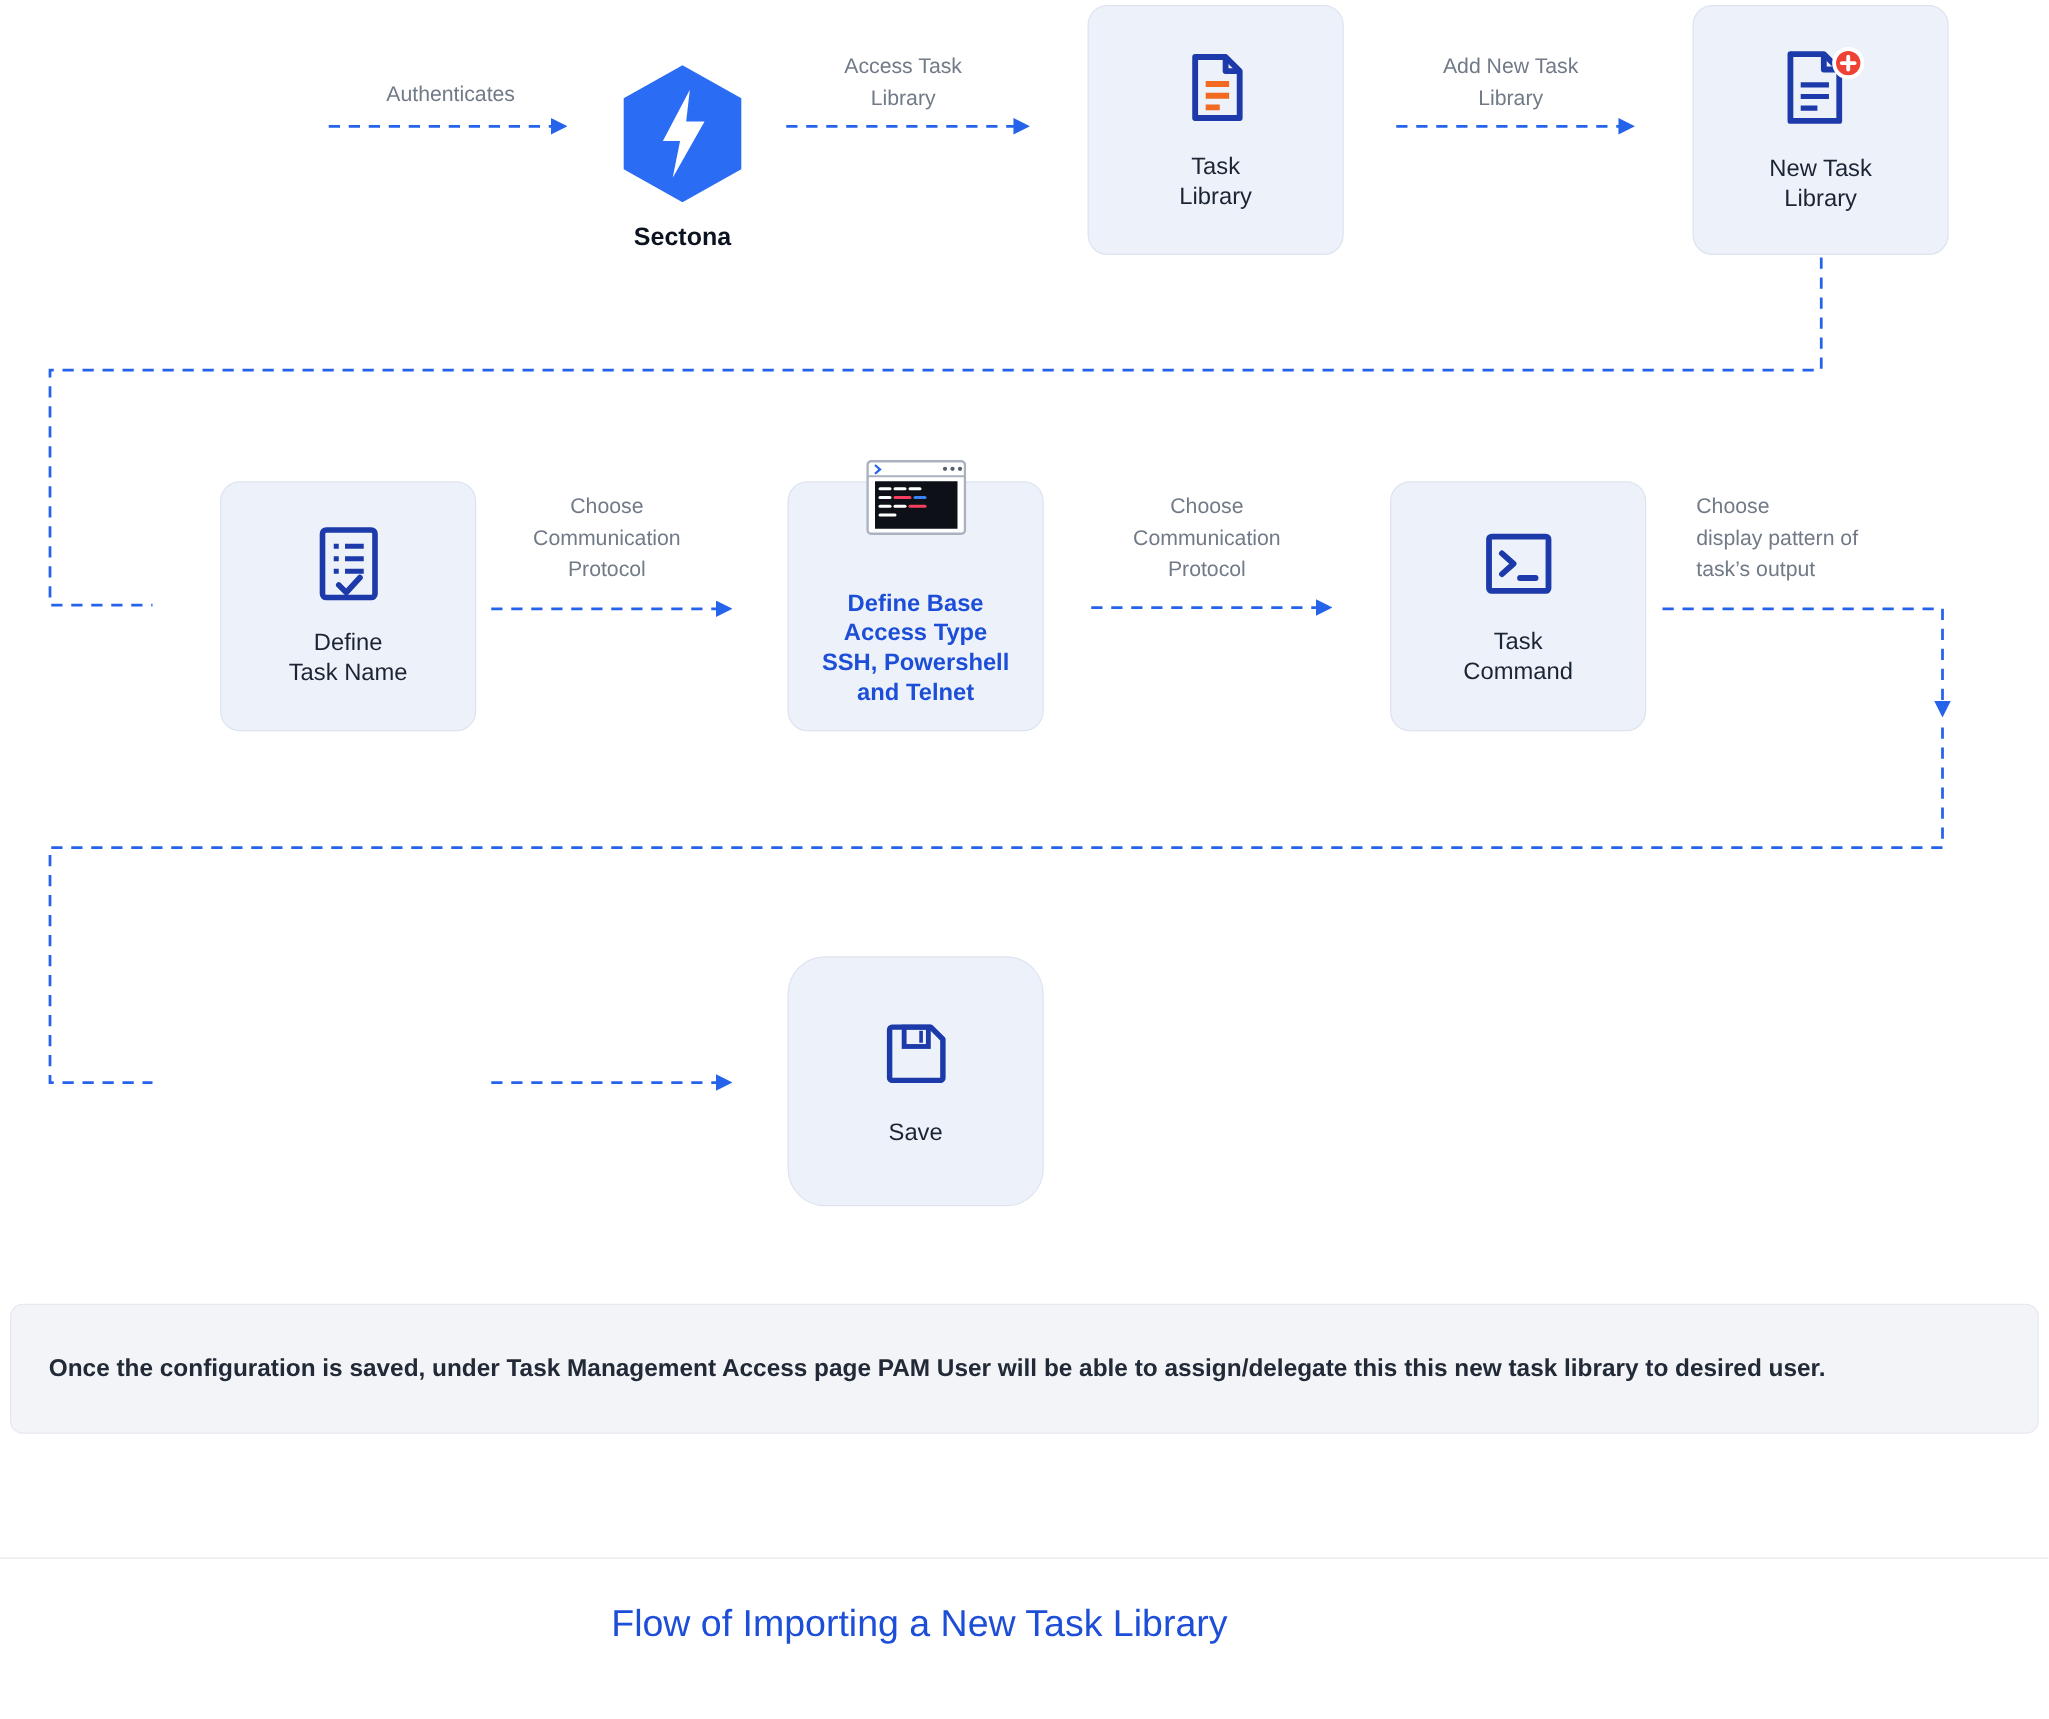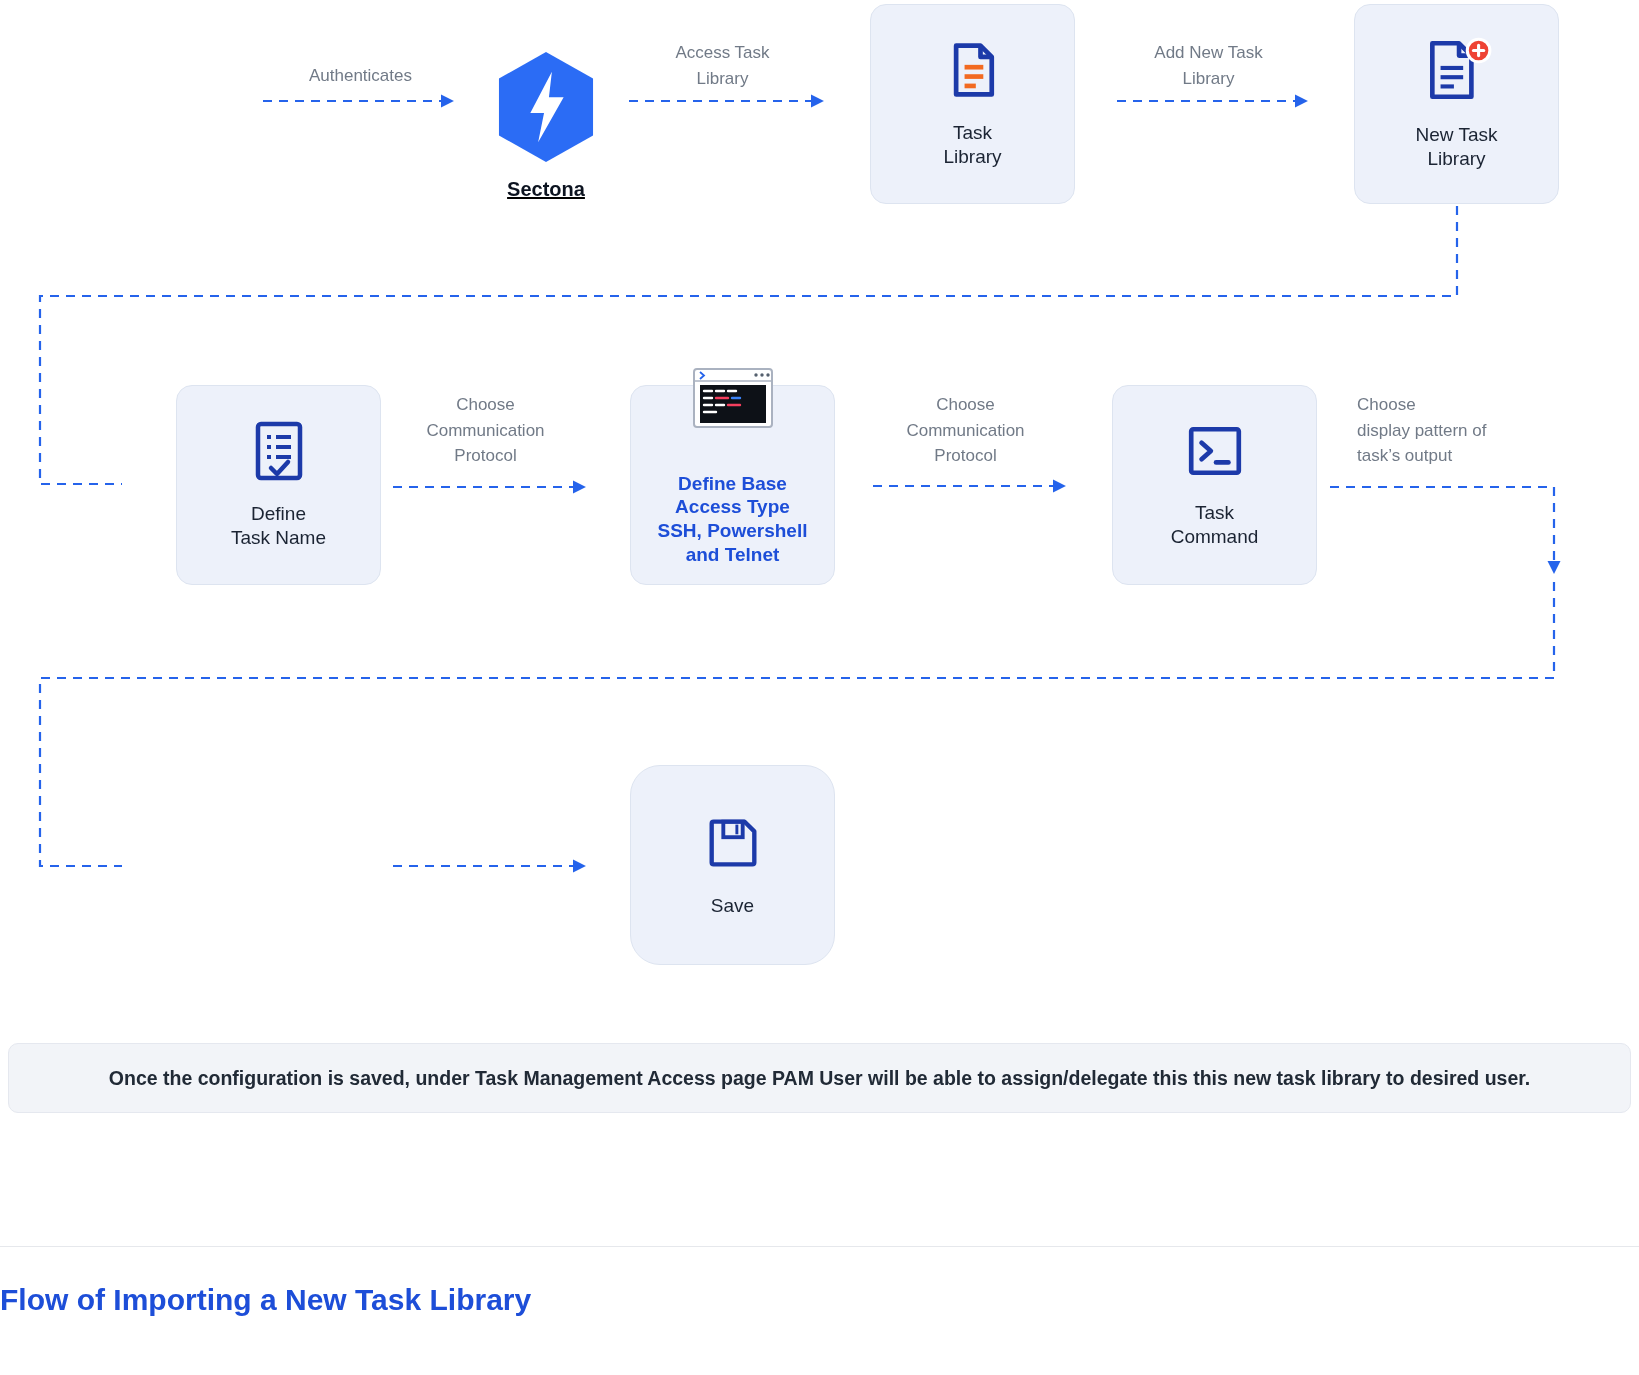--- a/index.html
+++ b/index.html
@@ -16,46 +16,46 @@
     gap:16px;
   }
   .node-label {
     font-size:19px; color:#1b2433; text-align:center; line-height:1.25;
     white-space:pre-line;
   }
   .node-label.highlight { color:#1d4ed8; font-weight:700; }
 
   .logo-node {
     position:absolute; left:470px; top:52px; width:152px;
-    display:flex; flex-direction:column; align-items:center; gap:12px;text-decoration:underline;
+    display:flex; flex-direction:column; align-items:center; gap:12px;
   }
   .logo-label { font-size:20px; font-weight:700; color:#0c1320; }
 
   .edge-label {
     position:absolute; width:205px;
     font-size:17px; font-weight:500; color:#717a87;
     text-align:center; line-height:1.5; white-space:pre-line;
   }
   .edge-label.left-align { text-align:left; width:210px; }
 
   .float-icon { position:absolute; top:-18px; left:50%; transform:translateX(-50%); }
   .node.has-float { padding-top:68px; }
 
   .note-box {
-    position:absolute; left:8px; top:1043px; width:1623px; height:70px;
+    position:absolute; left:8px; top:1043px; width:1623px; height:104px;
     background:#f2f4f8; border:1px solid #e5e8ef; border-radius:10px;
-    display:flex; align-items:center; justify-content:center; padding:0 30px;
+    display:flex; align-items:center; padding:0 30px;
   }
   .note-text { font-size:19.5px; font-weight:700; color:#212a36; text-align:center; }
 
   .divider { position:absolute; left:0; top:1246px; width:1639px; height:1px; background:#e6e8ec; }
 
   .diagram-title {
     position:absolute; left:0; top:1283px; width:1471px;
-    text-align:left; font-size:30px; font-weight:700; color:#1d4ed8;
+    text-align:center; font-size:30px; font-weight:400; color:#1d4ed8;
   }
 </style>
 </head>
 <body>
 
 <div class="canvas">
 
   <svg class="connectors" xmlns="http://www.w3.org/2000/svg">
     <defs>
       <marker id="arr" viewBox="0 0 10 10" refX="7" refY="5" markerWidth="6" markerHeight="6" orient="auto-start-reverse">

